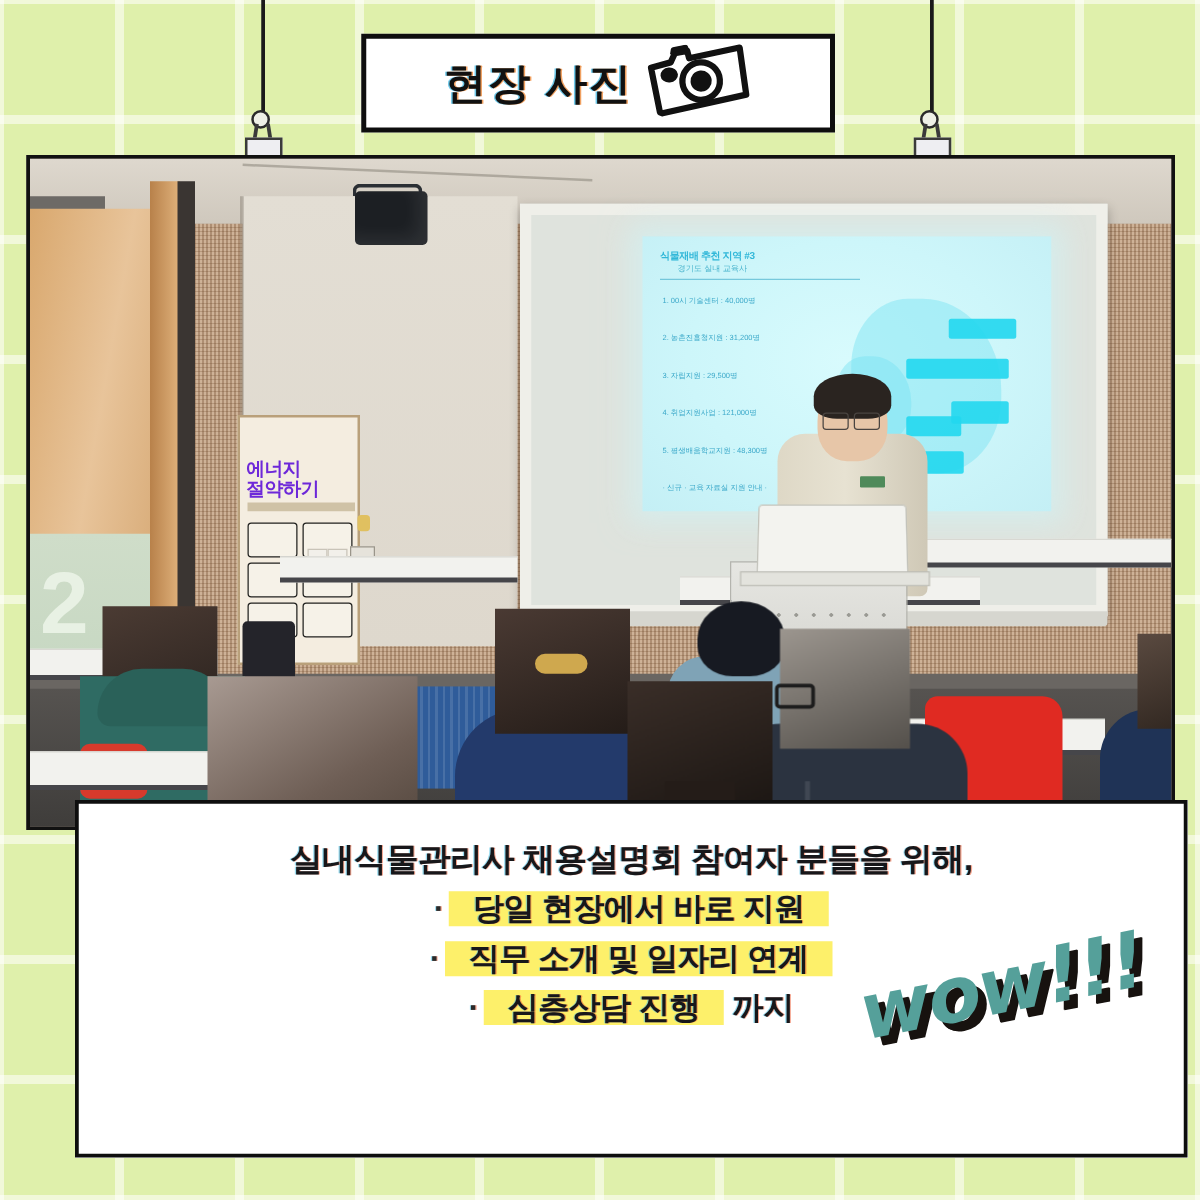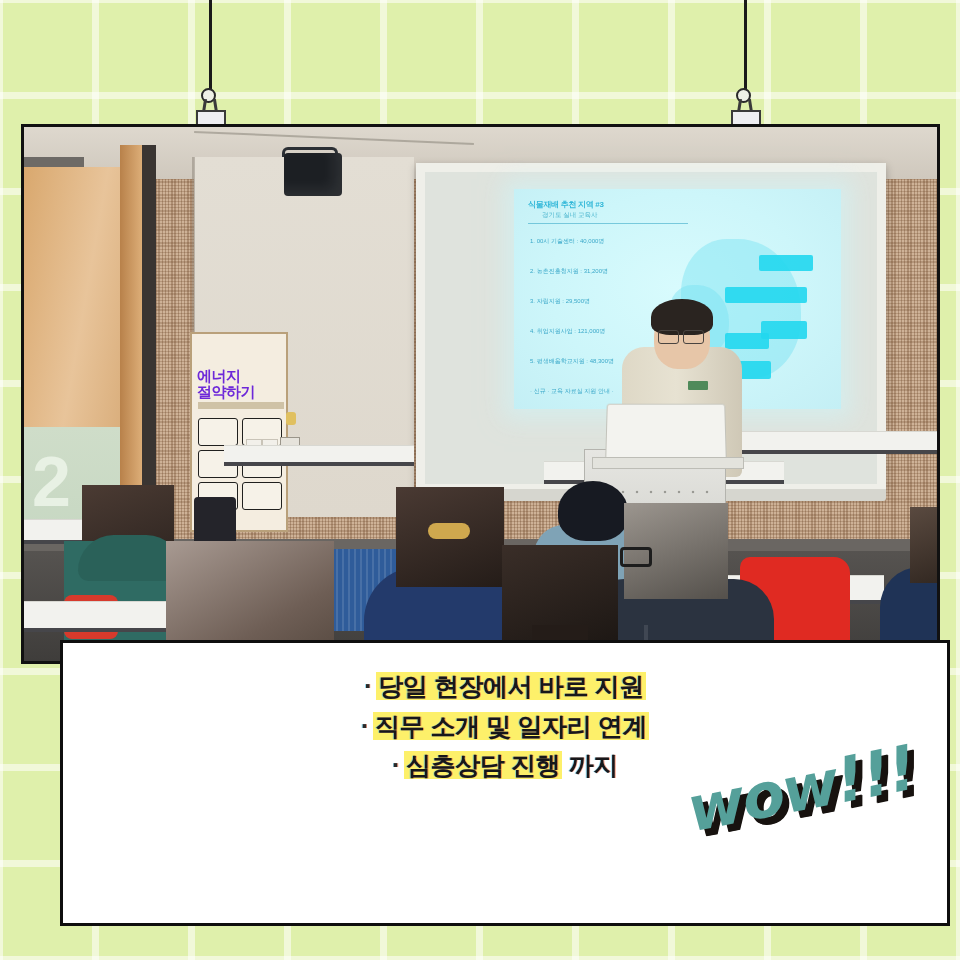--- a/index.html
+++ b/index.html
@@ -411,21 +411,21 @@
     font-weight: 700;
     color: #17171a;
     line-height: 1.58;
     letter-spacing: -0.4px;
     white-space: nowrap;
     text-shadow: 0.9px 0 0 rgba(235,90,50,0.55), -0.9px 0 0 rgba(70,190,225,0.55);
   }
   .cap-line.sub { font-size: 25px; }
   .hl {
     background: #fdf06a;
-    padding: 0 2px;
+    padding: 0 19px;
     box-decoration-break: clone;
   }
   .bullet { color: #2a2a2a; font-weight: 700; margin-right: 4px; }
 
   
   #wow-sticker {
     position: absolute;
     left: 686px;
     top: 752px;
     z-index: 12;
@@ -460,20 +460,30 @@
 
   <div class="hanger" style="left:725px;">
     <div class="string"></div>
     <div class="ring"></div>
     <div class="arm-l"></div>
     <div class="arm-r"></div>
     <div class="clipbody"></div>
     <div class="clipfoot"></div>
   </div>
 
+  <div id="header-sign">
+    <span id="header-title">현장 사진</span>
+    <svg id="camera-icon" viewBox="0 0 86 62">
+      <path d="M10 52 L6 16 L22 13 L26 6 L36 5 L37 11 L78 6 L80 44 L12 53 Z" fill="#ffffff" stroke="#111111" stroke-width="5" stroke-linejoin="round"></path>
+      <circle cx="45" cy="30" r="15" fill="#ffffff" stroke="#111111" stroke-width="5"></circle>
+      <circle cx="45" cy="30" r="8.5" fill="#111111"></circle>
+      <ellipse cx="20" cy="23" rx="7" ry="6" fill="#111111"></ellipse>
+      <path d="M24 7 L25 3 L35 2 L36 6" fill="none" stroke="#111111" stroke-width="4" stroke-linejoin="round"></path>
+    </svg>
+  </div>
 
   <div id="photo-frame">
     <div class="ph" id="wall-weave"></div>
     <div class="ph" id="ceiling"></div>
     <div class="ph" id="ceiling-line"></div>
     <div class="ph" id="left-wall"></div>
     <div class="ph" id="left-wall-edge"></div>
     <div class="ph" id="door-dark"></div>
     <div class="ph" id="door-wood"></div>
     <div class="ph" id="door-glass"></div>
@@ -580,20 +590,21 @@
     <div class="ph" id="a2-head"></div>
 
     <div class="ph" id="a4-head"></div>
     <div class="ph" id="a4-tail"></div>
     <div class="ph" id="a4-collar"></div>
 
   </div>
 
   <div id="caption-box">
     <div id="caption-lines">
+        <div class="cap-line"><span>실내식물관리사 채용설명회 참여자 분들을 위해,</span></div>
         <div class="cap-line sub"><span class="bullet">·</span><span class="hl">당일 현장에서 바로 지원</span></div>
         <div class="cap-line sub"><span class="bullet">·</span><span class="hl">직무 소개 및 일자리 연계</span></div>
         <div class="cap-line sub"><span class="bullet">·</span><span class="hl">심층상담 진행</span><span> 까지</span></div>
       </div>
   </div>
 
   <div id="wow-sticker">wow!!!</div>
 
 </div>
 

